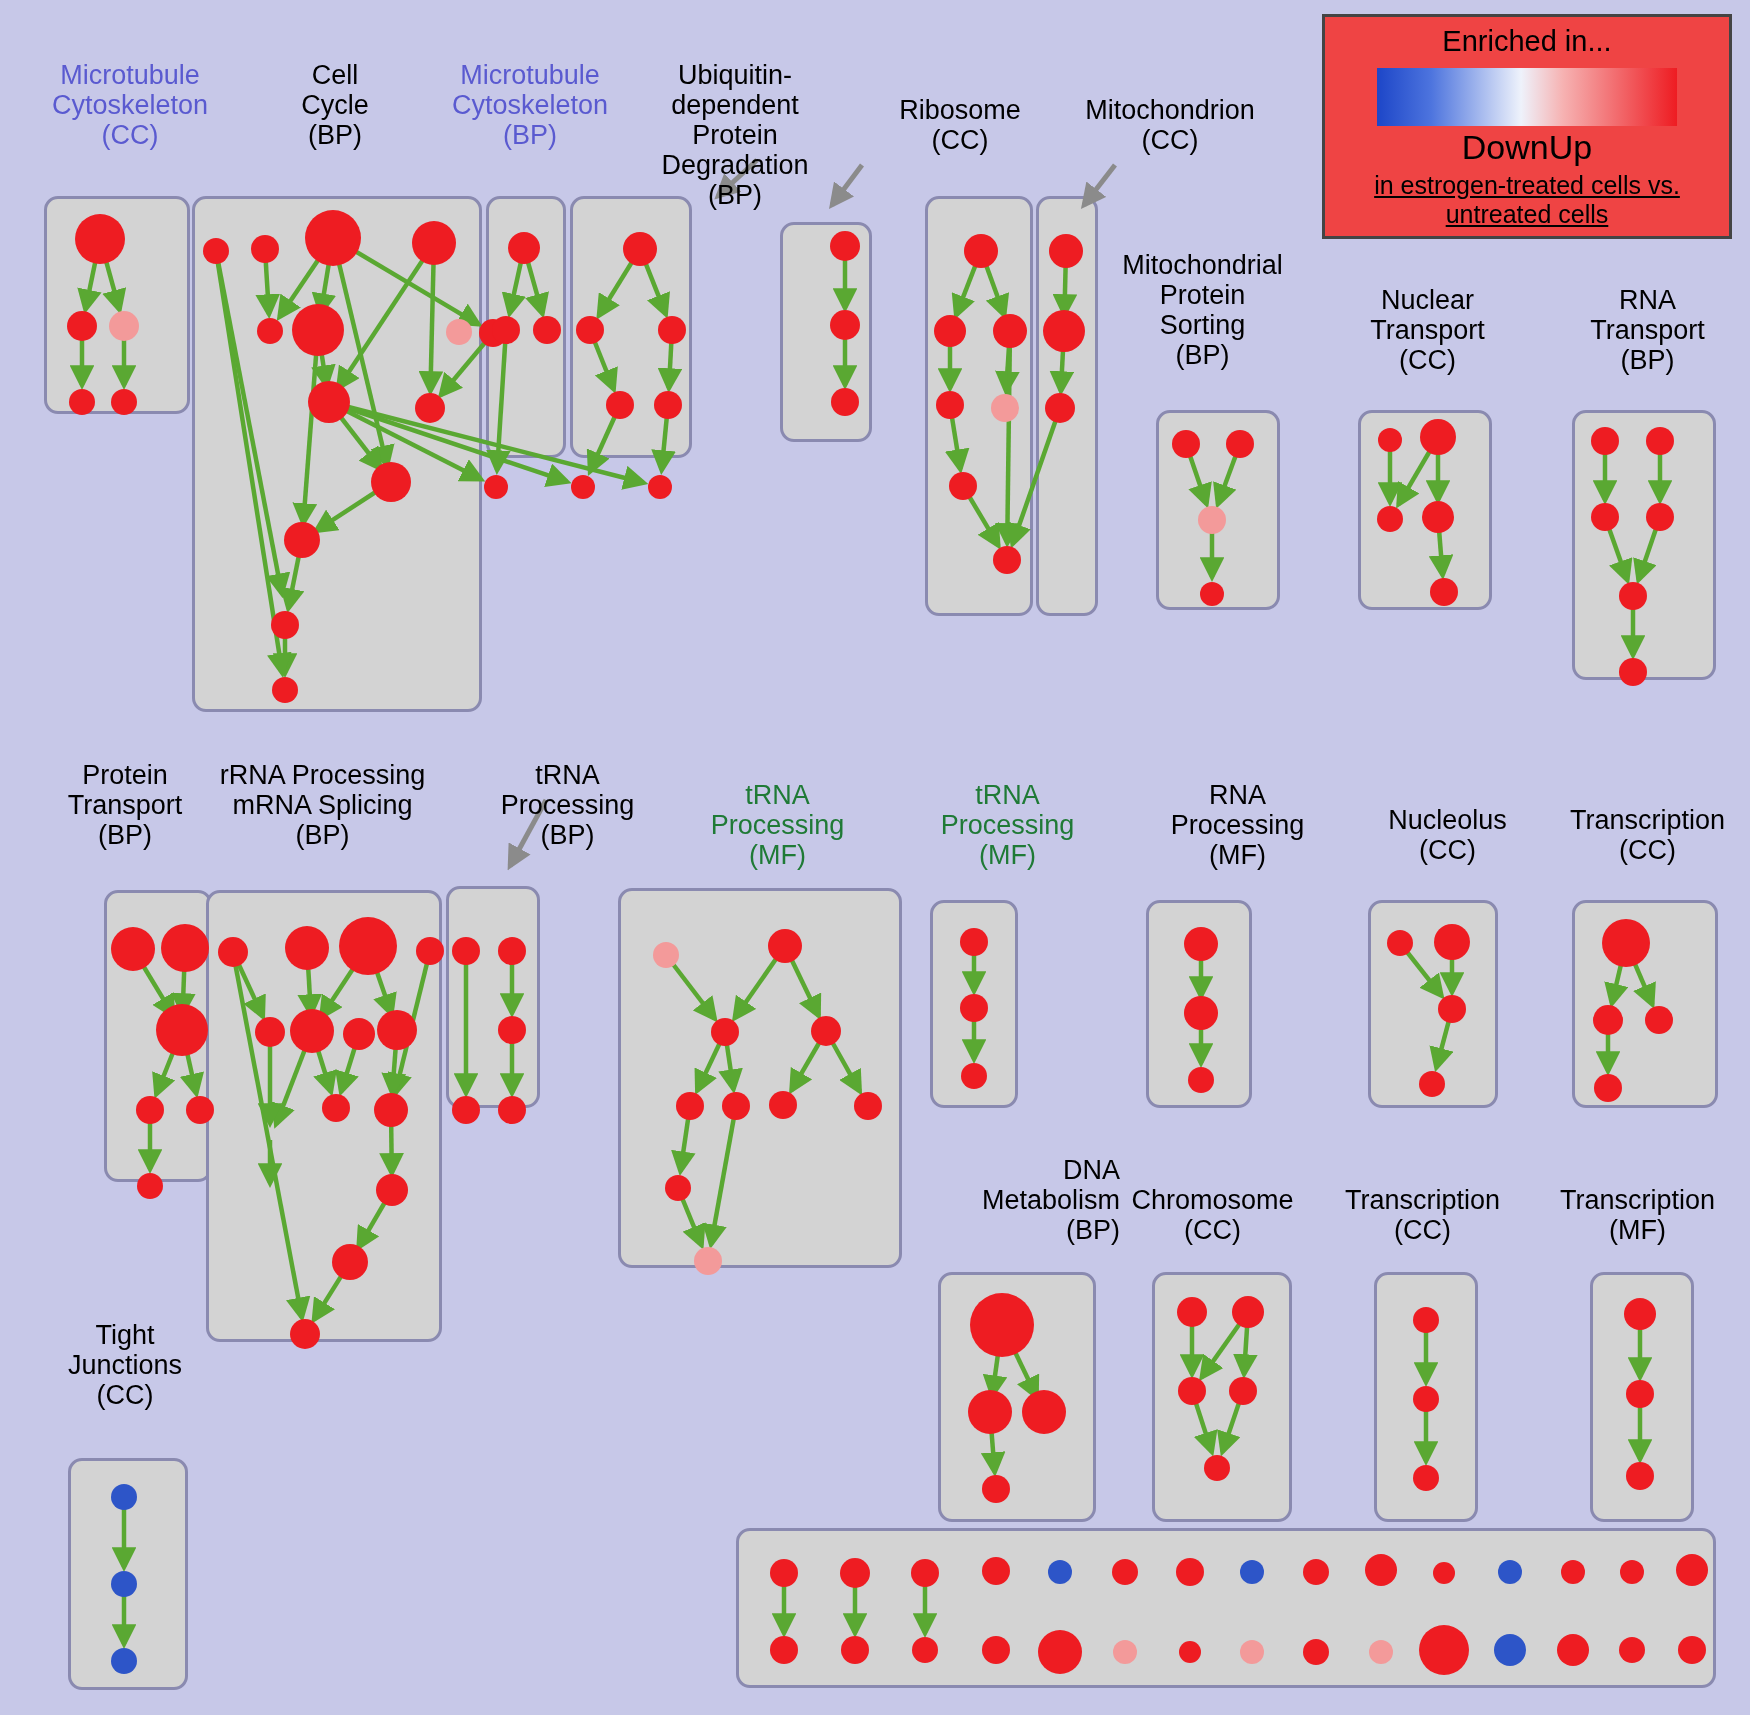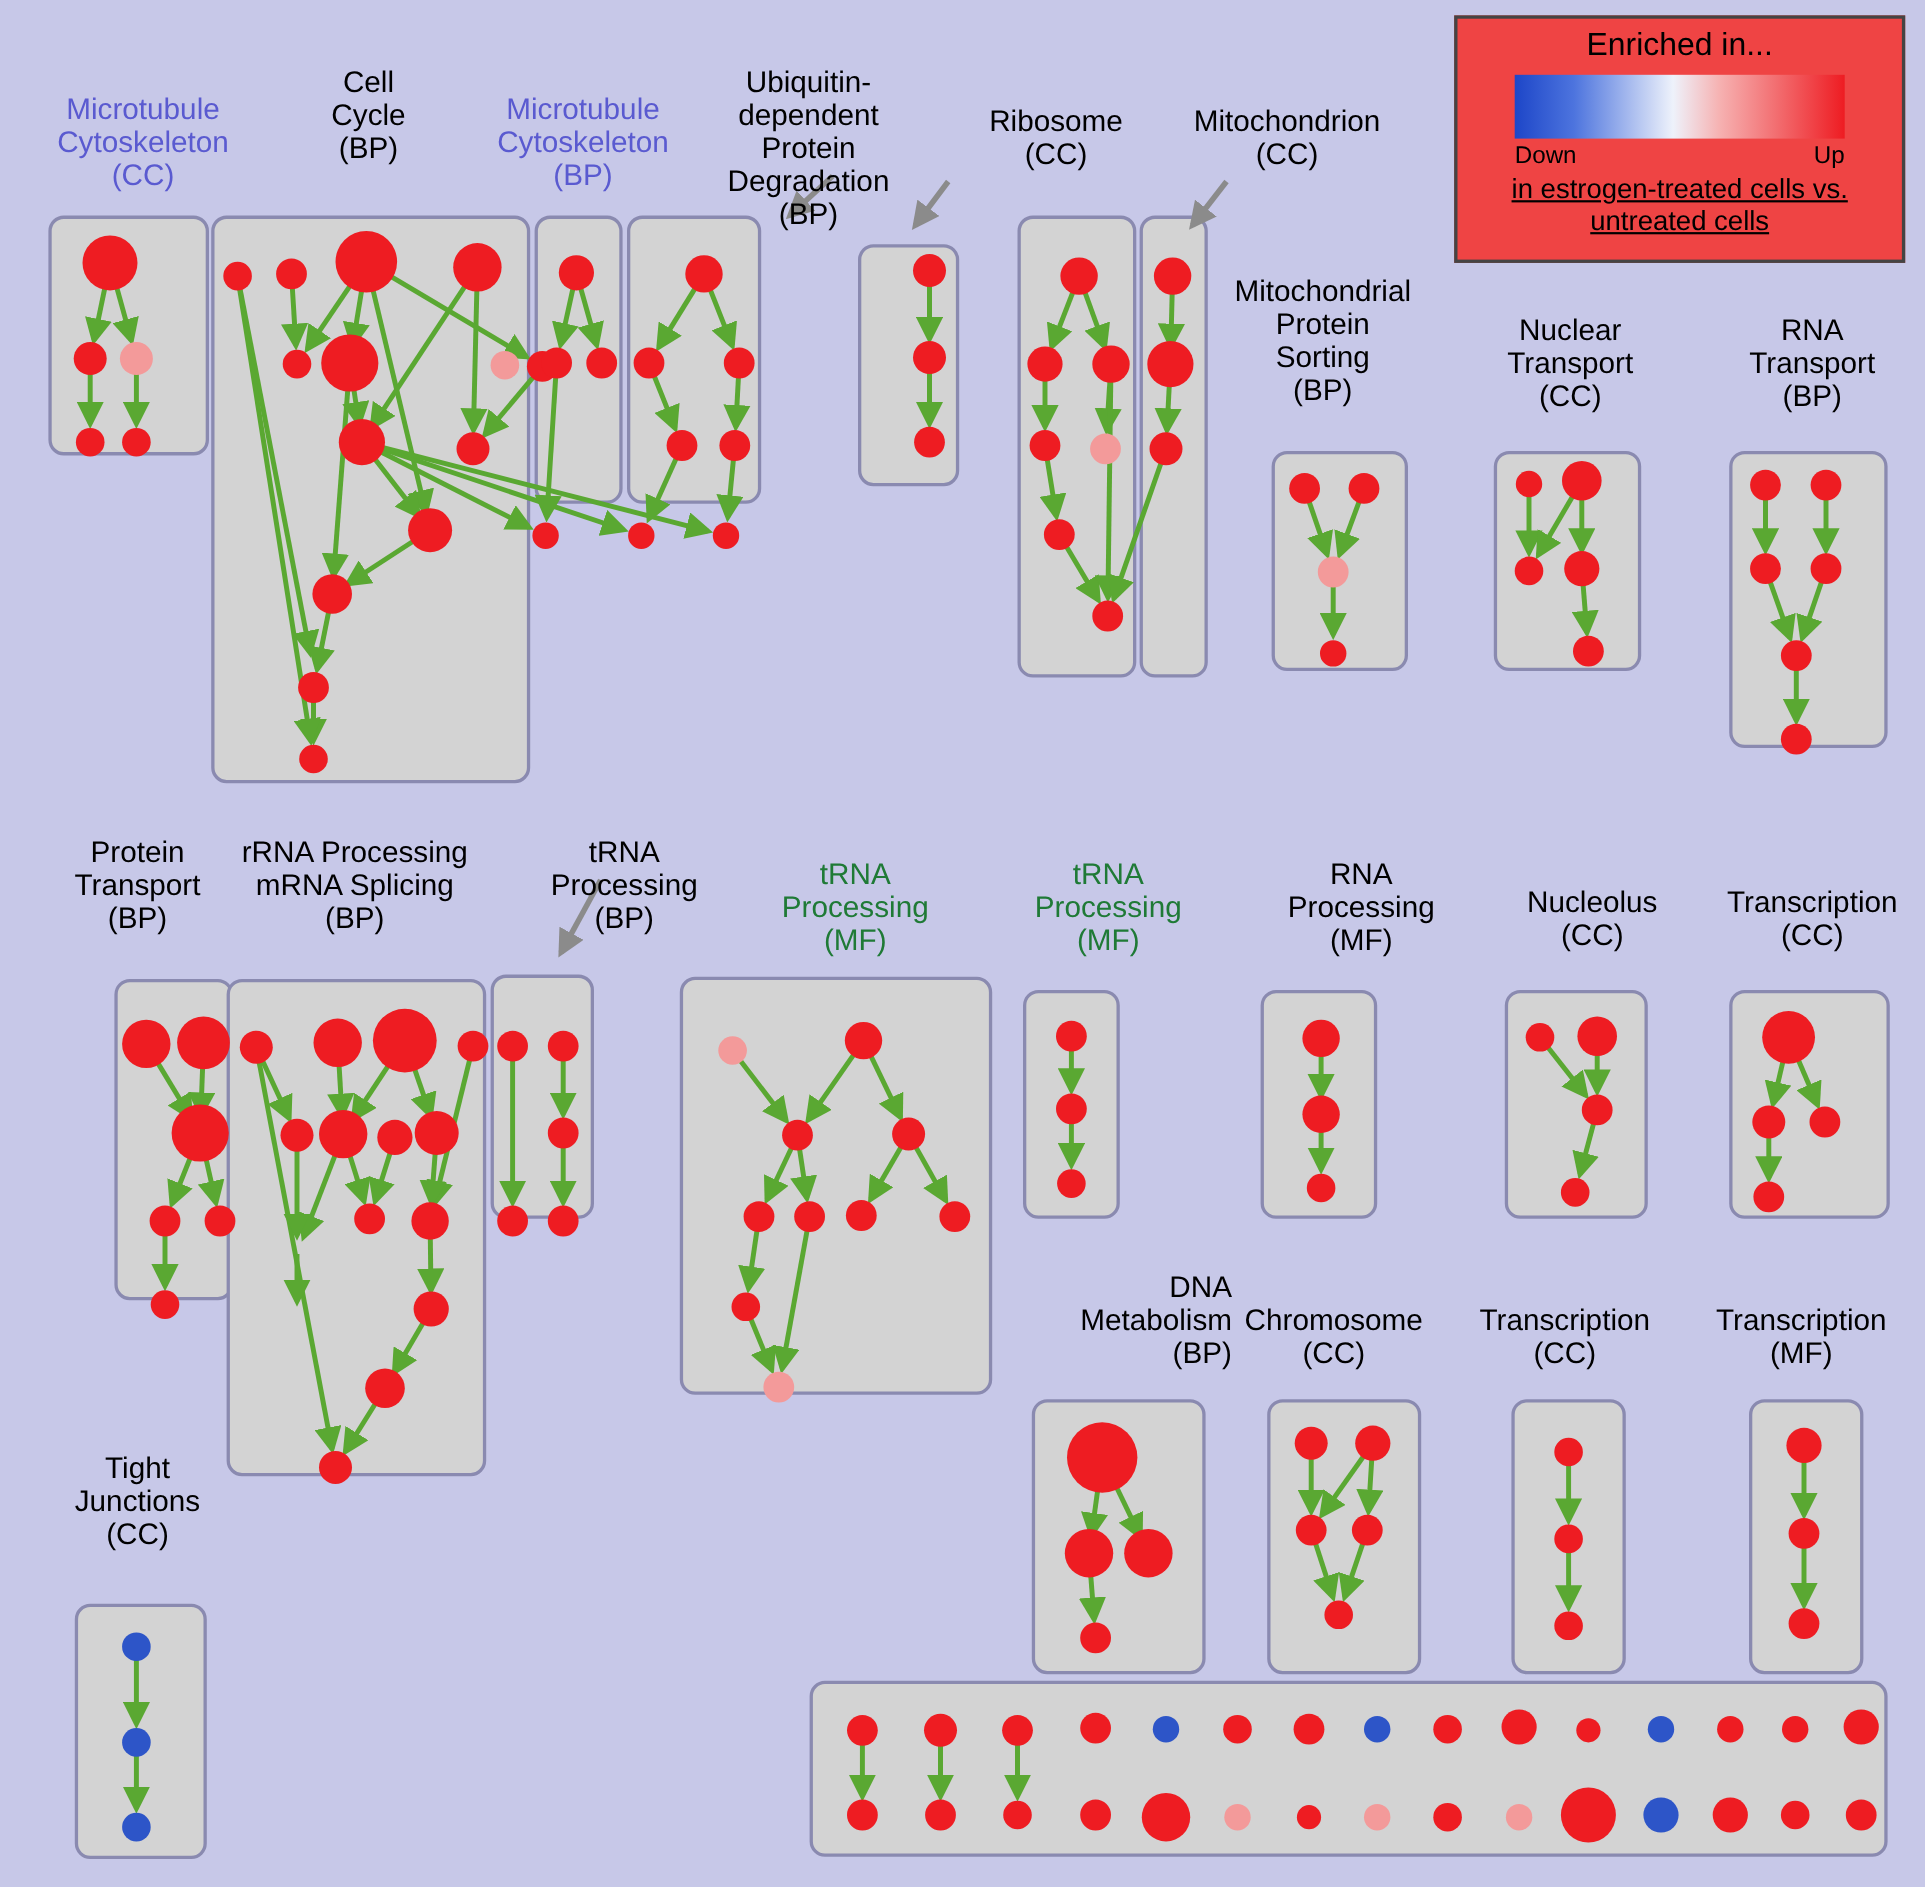--- a/index.html
+++ b/index.html
@@ -23,40 +23,40 @@
 
   
   .label{
     position:absolute;
     text-align:center;
     font-size:27px;
     line-height:30px;
     color:#000;
     white-space:pre-line;
   }
-  .label.cc-blue{color:#5a5ad0;margin-top:24px;}
+  .label.cc-blue{color:#5a5ad0;}
   .label.mf-green{color:#1f7a36;}
 
   
   .legend{
     position:absolute;
     background:#ef4444;
     border:3px solid #444;
     box-sizing:border-box;
     text-align:center;
   }
   .legend-title{font-size:29px;margin-top:8px;}
   .legend-bar{
     margin:10px auto 2px auto;
     width:300px;height:58px;
     background:linear-gradient(to right,#1d46c8 0%,#4d74de 18%,#eef2fb 48%,#f6b2b2 62%,#ee1c22 100%);
   }
   .legend-ends{
-    display:flex;justify-content:space-between;
-    width:300px;margin:2px auto 0 auto;font-size:22px;
+    display:flex;justify-content:center;
+    width:300px;margin:2px auto 0 auto;font-size:34px;
   }
   .legend-sub{font-size:25px;line-height:29px;margin-top:4px;text-decoration:underline;}
 
   
   svg.net{position:absolute;left:0;top:0;width:1750px;height:1715px;pointer-events:none;}
 
   .freetext{
     position:absolute;font-size:28px;line-height:36px;color:#000;white-space:pre-line;
   }
 </style>

